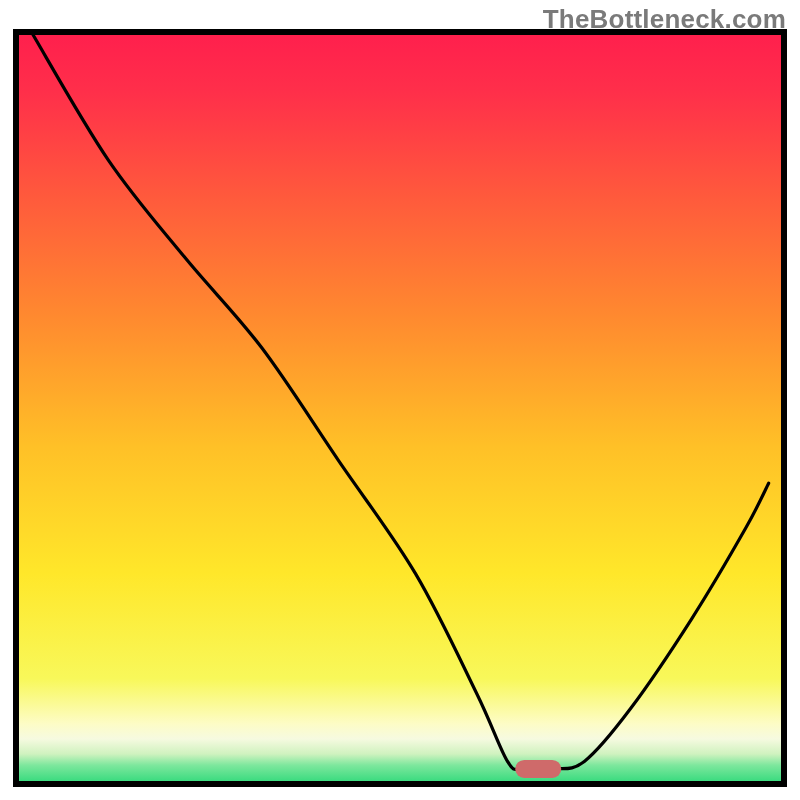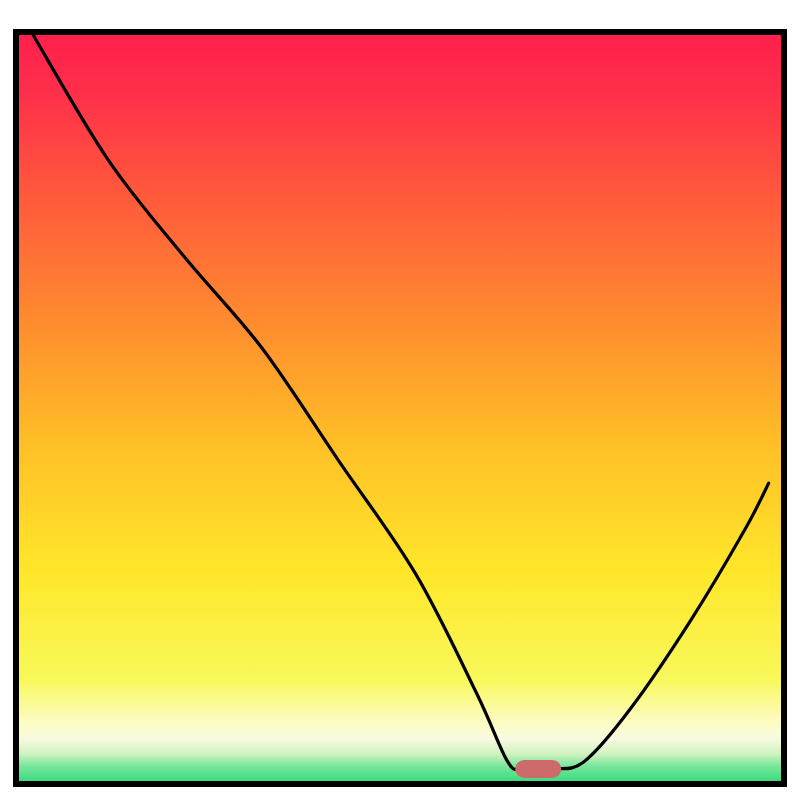--- a/index.html
+++ b/index.html
@@ -27,20 +27,21 @@
     z-index: 10;
   }
   svg {
     display: block;
   }
 </style>
 </head>
 <body>
 
 <div class="chart-container">
+  <div class="watermark">TheBottleneck.com</div>
   <svg id="chart-svg" width="800" height="800" viewBox="0 0 800 800">
     <defs>
       <linearGradient id="bg-grad" x1="0" y1="0" x2="0" y2="1">
           <stop offset="0%" stop-color="#ff1f4d"></stop>
           <stop offset="8%" stop-color="#ff2f4a"></stop>
           <stop offset="22%" stop-color="#ff5a3c"></stop>
           <stop offset="38%" stop-color="#ff8a2f"></stop>
           <stop offset="55%" stop-color="#ffc027"></stop>
           <stop offset="72%" stop-color="#ffe72a"></stop>
           <stop offset="86%" stop-color="#f8f85a"></stop>

